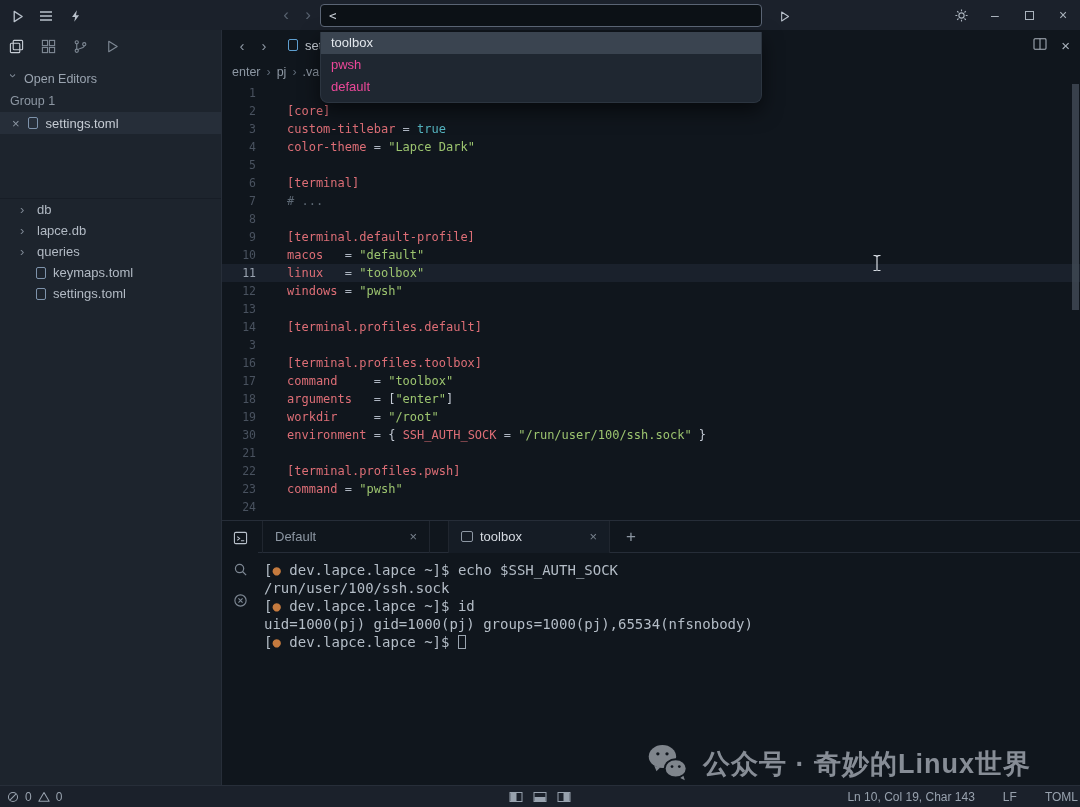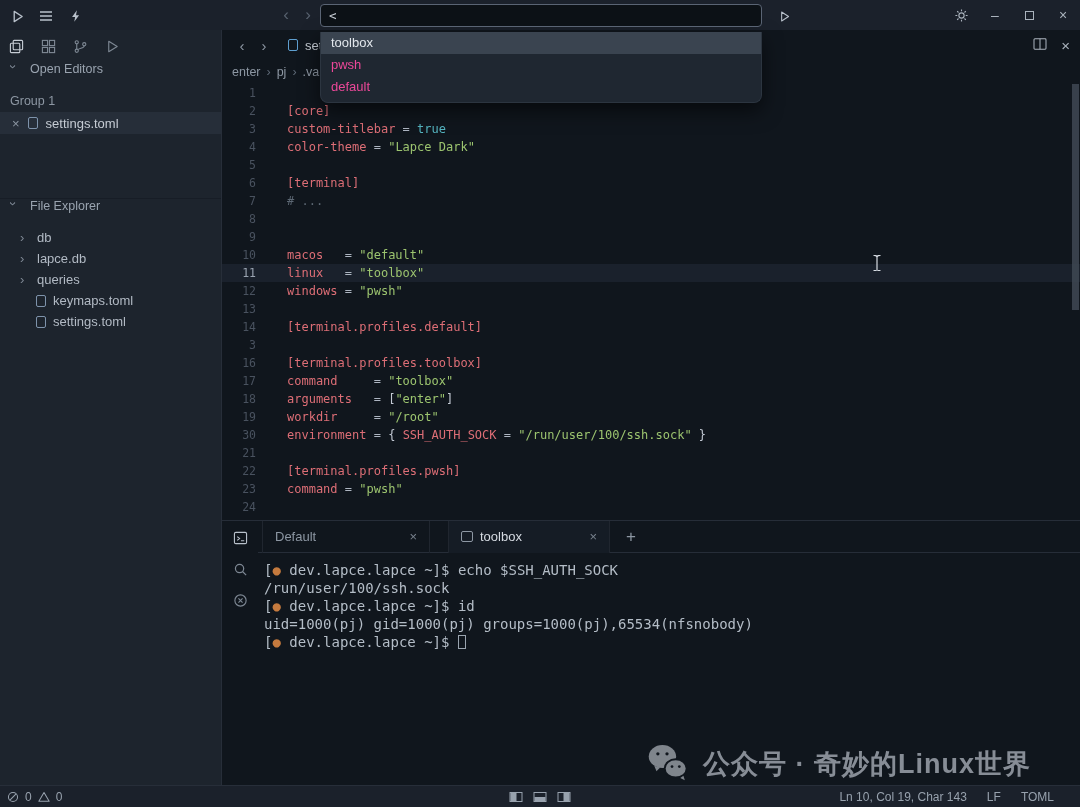--- a/index.html
+++ b/index.html
@@ -31,22 +31,22 @@
                       padding-bottom:4px; overflow:hidden; }
   .palette-item { height:22px; line-height:22px; padding-left:10px; font-size:13px; color:#ec4899; }
   .palette-item.selected { background:var(--dropdown-selected-bg,#3a4450); color:#e2e7ec; }
 
   
   .sidebar { position:absolute; top:30px; left:0; width:222px; bottom:22px;
              background:var(--sidebar-bg,#1d242d); border-right:1px solid #272e39; }
   .activity-row { height:32px; display:flex; align-items:center; }
   .act-ico { width:32px; height:32px; display:flex; align-items:center; justify-content:center; color:#7e8894; }
   .act-ico.active { color:#c6ccd4; }
-  .side-header { height:28px; display:flex; align-items:flex-start; padding:0 0 4px 8px;
-                 font-size:12.5px; color:#9aa4b0; gap:12px; }
+  .side-header { height:28px; display:flex; align-items:flex-end; padding:0 0 4px 8px;
+                 font-size:12.5px; color:#9aa4b0; gap:6px; }
   .chev-down { display:inline-block; transform:rotate(90deg); color:#7e8894; width:10px; font-size:13px; }
   .group-row { height:22px; line-height:22px; padding-left:10px; font-size:12.5px; color:#8d97a3; }
   .oe-item { height:22px; display:flex; align-items:center; gap:8px; padding-left:12px;
              background:var(--selection-bg,#262e39); font-size:13px; color:#c6ccd4; }
   .oe-close { color:#8d97a3; font-size:13px; }
   .file-ico { width:10px; height:12px; border:1px solid #7e93ab; border-radius:2px; display:inline-block; flex:none; }
   .file-ico.blue { border-color:#5f9fd0; }
   .oe-spacer { height:64px; }
   .fe-section { border-top:1px solid #171d26; }
   .fe-item { height:21px; display:flex; align-items:center; gap:7px; padding-left:20px;
@@ -115,21 +115,21 @@
                background:var(--chrome-bg,#1b212b); border-top:1px solid #272e39;
                display:flex; align-items:center; font-size:12px; color:#98a2ae; }
   .sb-left { display:flex; align-items:center; gap:5px; padding-left:6px; }
   .sb-ico { width:14px; height:14px; display:flex; align-items:center; justify-content:center; }
   .sb-center { position:absolute; left:50%; transform:translateX(-50%); display:flex; gap:11px; align-items:center; }
   .pane-ico { width:13px; height:10px; border:1px solid #98a2ae; position:relative; display:inline-block; }
   .pane-ico i { position:absolute; background:#98a2ae; }
   .pane-ico.p-left i   { left:0; top:0; bottom:0; width:6px; }
   .pane-ico.p-bottom i { left:0; right:0; bottom:0; height:4px; }
   .pane-ico.p-right i  { right:0; top:0; bottom:0; width:6px; }
-  .sb-right { margin-left:auto; display:flex; gap:20px; padding-right:26px; align-items:center; }
+  .sb-right { margin-left:auto; display:flex; gap:28px; padding-right:2px; align-items:center; }
 
   
   .mouse-ibeam { position:absolute; left:872px; top:254px; z-index:70; color:#d6dbe2; }
   .watermark { position:absolute; left:645px; top:738px; height:52px; display:flex;
                align-items:center; gap:14px; z-index:40; }
   .wm-text { font-size:27px; font-weight:bold; color:rgba(175,182,191,.75); letter-spacing:1px;
              font-family:"Liberation Sans", sans-serif; }
   .wm-logo { opacity:.7; }
 </style>
 </head>
@@ -212,24 +212,20 @@
     </div>
     <div class="group-row">Group 1</div>
     <div class="oe-item">
       <span class="oe-close">×</span>
       <span class="file-ico"></span>
       <span>settings.toml</span>
     </div>
     <div class="oe-spacer"></div>
 
     <div class="fe-section">
-      <div class="side-header">
-        <span class="chev-down">›</span>
-        <span>File Explorer</span>
-      </div>
       <div>
           <div class="fe-item dir">
             <span class="fe-chev">›</span>
             <span class="fe-label">db</span>
           </div>
           <div class="fe-item dir">
             <span class="fe-chev">›</span>
             <span class="fe-label">lapce.db</span>
           </div>
           <div class="fe-item dir">
@@ -279,21 +275,21 @@
     <div class="code-area">
       <div>
           <div class="code-line"><span class="ln">1</span><span class="lc"></span></div>
           <div class="code-line"><span class="ln">2</span><span class="lc"><span class="c-tbl">[core]</span></span></div>
           <div class="code-line"><span class="ln">3</span><span class="lc"><span class="c-key">custom-titlebar</span><span class="c-op"> = </span><span class="c-bool">true</span></span></div>
           <div class="code-line"><span class="ln">4</span><span class="lc"><span class="c-key">color-theme</span><span class="c-op"> = </span><span class="c-str">"Lapce Dark"</span></span></div>
           <div class="code-line"><span class="ln">5</span><span class="lc"></span></div>
           <div class="code-line"><span class="ln">6</span><span class="lc"><span class="c-tbl">[terminal]</span></span></div>
           <div class="code-line"><span class="ln">7</span><span class="lc"><span class="c-cmt"># ...</span></span></div>
           <div class="code-line"><span class="ln">8</span><span class="lc"></span></div>
-          <div class="code-line"><span class="ln">9</span></div>
+          <div class="code-line"><span class="ln">9</span><span class="lc"><span class="c-tbl">[terminal.default-profile]</span></span></div>
           <div class="code-line"><span class="ln">10</span><span class="lc"><span class="c-key">macos</span><span class="c-op">   = </span><span class="c-str">"default"</span></span></div>
           <div class="code-line active"><span class="ln">11</span><span class="lc"><span class="c-key">linux</span><span class="c-op">   = </span><span class="c-str">"toolbox"</span></span></div>
           <div class="code-line"><span class="ln">12</span><span class="lc"><span class="c-key">windows</span><span class="c-op"> = </span><span class="c-str">"pwsh"</span></span></div>
           <div class="code-line"><span class="ln">13</span><span class="lc"></span></div>
           <div class="code-line"><span class="ln">14</span><span class="lc"><span class="c-tbl">[terminal.profiles.default]</span></span></div>
           <div class="code-line"><span class="ln">3</span><span class="lc"></span></div>
           <div class="code-line"><span class="ln">16</span><span class="lc"><span class="c-tbl">[terminal.profiles.toolbox]</span></span></div>
           <div class="code-line"><span class="ln">17</span><span class="lc"><span class="c-key">command</span><span class="c-op">     = </span><span class="c-str">"toolbox"</span></span></div>
           <div class="code-line"><span class="ln">18</span><span class="lc"><span class="c-key">arguments</span><span class="c-op">   = </span><span class="c-punc">[</span><span class="c-str">"enter"</span><span class="c-punc">]</span></span></div>
           <div class="code-line"><span class="ln">19</span><span class="lc"><span class="c-key">workdir</span><span class="c-op">     = </span><span class="c-str">"/root"</span></span></div>

